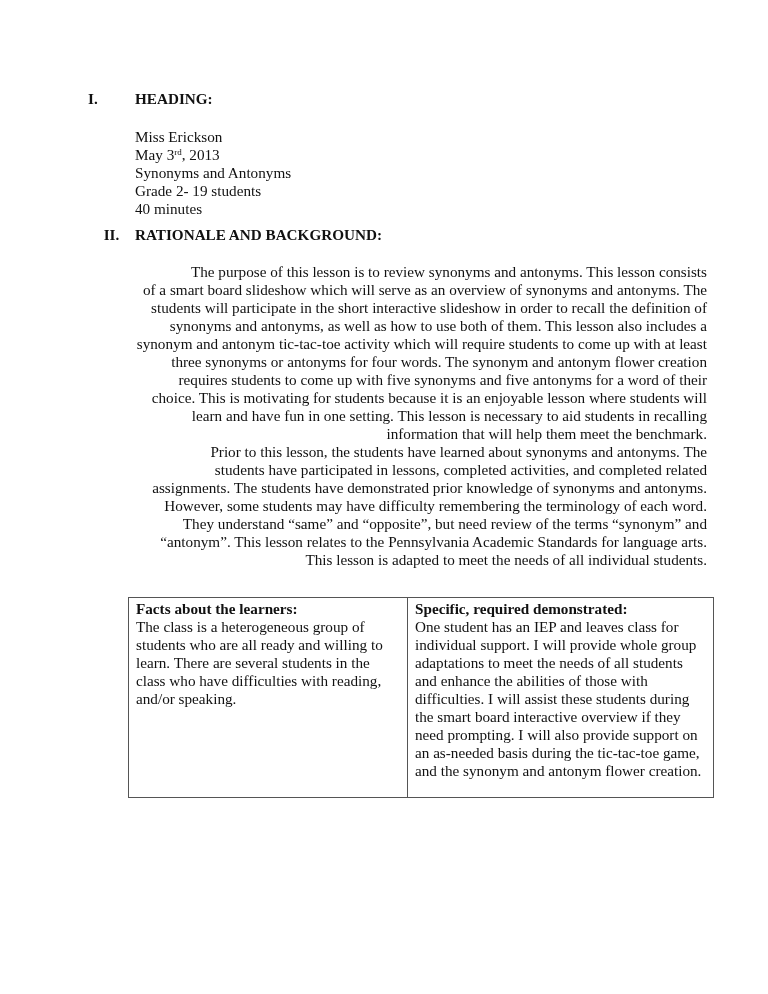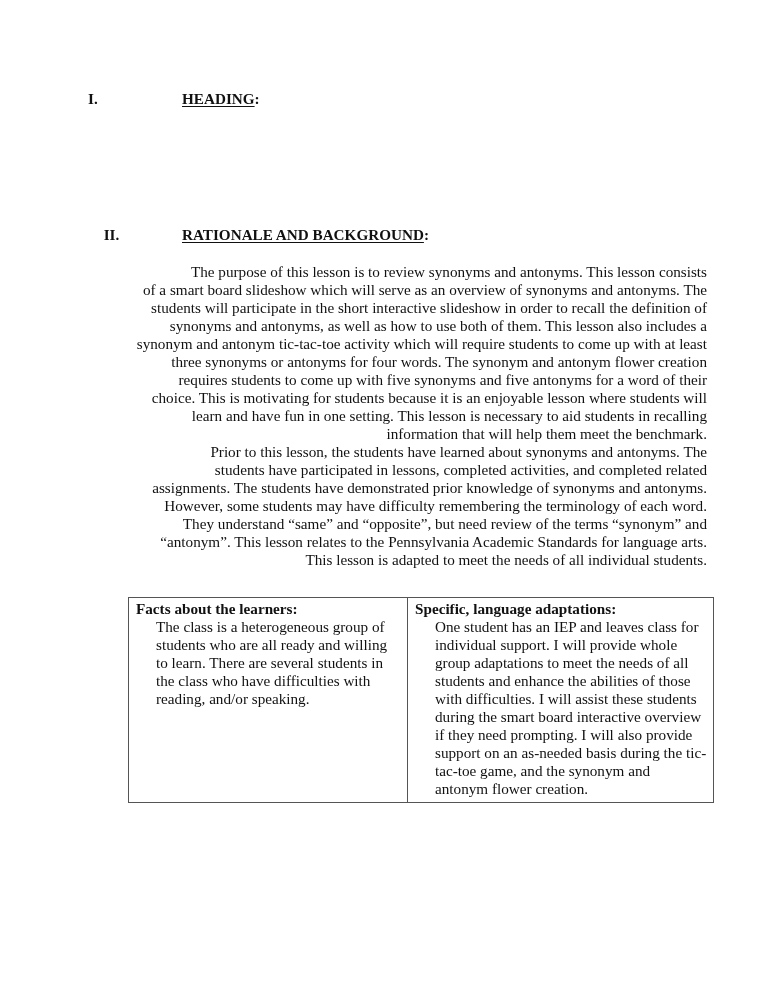--- a/index.html
+++ b/index.html
@@ -27,23 +27,21 @@
       font-weight: bold;
       font-size: 15.2px;
       line-height: 18px;
       white-space: nowrap;
     }
     .section-head .num {
       display: inline-block;
       width: 47px;
     }
     .section-head .title {
-      text-decoration: underline;
       text-underline-offset: 2px;
-      margin-left: 47px;
     }
     .heading-block {
       position: absolute;
       left: 135px;
       top: 128px;
       line-height: 18px;
     }
     .heading-block div { white-space: nowrap; }
     sup { font-size: 9px; line-height: 0; vertical-align: 5px; }
     .para-block {
@@ -70,49 +68,56 @@
     .facts-table td {
       border: 1px solid #555555;
       vertical-align: top;
       padding: 2px 6px 4px 7px;
       line-height: 18px;
       height: 193px;
     }
     .facts-table td.col-left { width: 265px; }
     .facts-table td.col-right { width: 292px; }
     .cell-title { font-weight: bold; display: block; }
-    .cell-body { display: block; margin-left: 20px; }
+    .cell-body { display: block; }
   </style>
 </head>
 <body>
 
 <div class="page">
 
   <div class="section-head" style="top:90px;">
     <span class="num">I.</span><span class="title">HEADING</span><span>:</span>
   </div>
 
+  <div class="heading-block">
+    <div>Miss Erickson</div>
+    <div><span>May 3</span><sup>rd</sup><span>, 2013</span></div>
+    <div>Synonyms and Antonyms</div>
+    <div>Grade 2- 19 students</div>
+    <div>40 minutes</div>
+  </div>
 
   <div class="section-head" style="top:226px;text-align:center;">
     <span class="num">II.</span><span class="title">RATIONALE AND BACKGROUND</span><span>:</span>
   </div>
 
   <div class="para-block">
     <p>The purpose of this lesson is to review synonyms and antonyms. This lesson consists of a smart board slideshow which will serve as an overview of synonyms and antonyms. The students will participate in the short interactive slideshow in order to recall the definition of synonyms and antonyms, as well as how to use both of them. This lesson also includes a synonym and antonym tic-tac-toe activity which will require students to come up with at least three synonyms or antonyms for four words. The synonym and antonym flower creation requires students to come up with five synonyms and five antonyms for a word of their choice. This is motivating for students because it is an enjoyable lesson where students will learn and have fun in one setting. This lesson is necessary to aid students in recalling information that will help them meet the benchmark.</p>
     <p>Prior to this lesson, the students have learned about synonyms and antonyms. The students have participated in lessons, completed activities, and completed related assignments. The students have demonstrated prior knowledge of synonyms and antonyms. However, some students may have difficulty remembering the terminology of each word. They understand “same” and “opposite”, but need review of the terms “synonym” and “antonym”. This lesson relates to the Pennsylvania Academic Standards for language arts. This lesson is adapted to meet the needs of all individual students.</p>
   </div>
 
   <table class="facts-table">
     <tbody>
         <tr>
       <td class="col-left">
         <span class="cell-title">Facts about the learners:</span>
         <span class="cell-body">The class is a heterogeneous group of students who are all ready and willing to learn. There are several students in the class who have difficulties with reading, and/or speaking.</span>
       </td>
       <td class="col-right">
-        <span class="cell-title">Specific, language adaptations:</span>
+        <span class="cell-title">Specific, required demonstrated:</span>
         <span class="cell-body">One student has an IEP and leaves class for individual support. I will provide whole group adaptations to meet the needs of all students and enhance the abilities of those with difficulties. I will assist these students during the smart board interactive overview if they need prompting. I will also provide support on an as-needed basis during the tic-tac-toe game, and the synonym and antonym flower creation.</span>
       </td>
     </tr>
   </tbody>
     </table>
 
 </div>
 
 </body></html>

